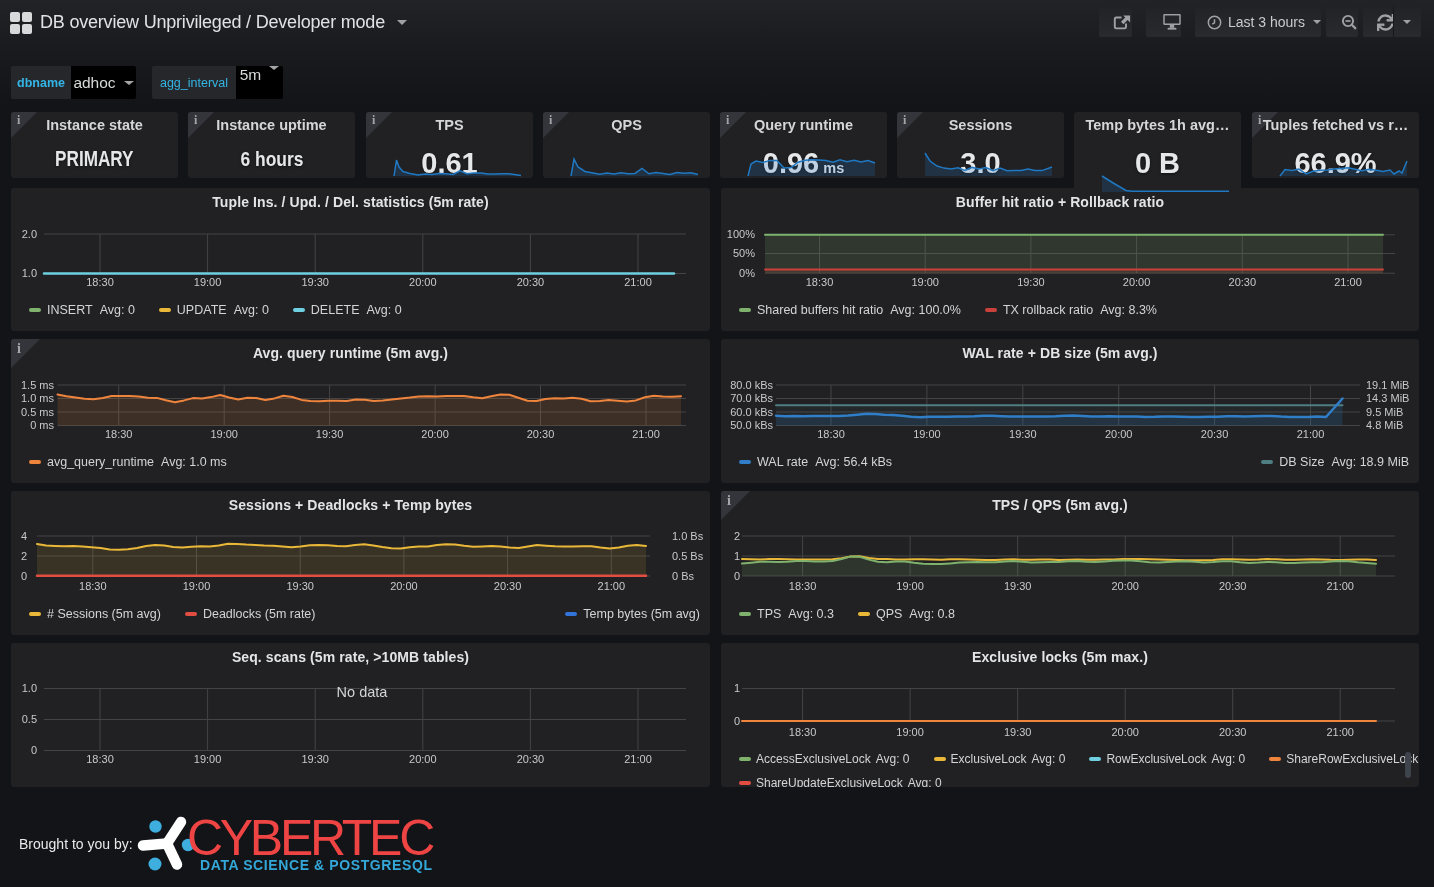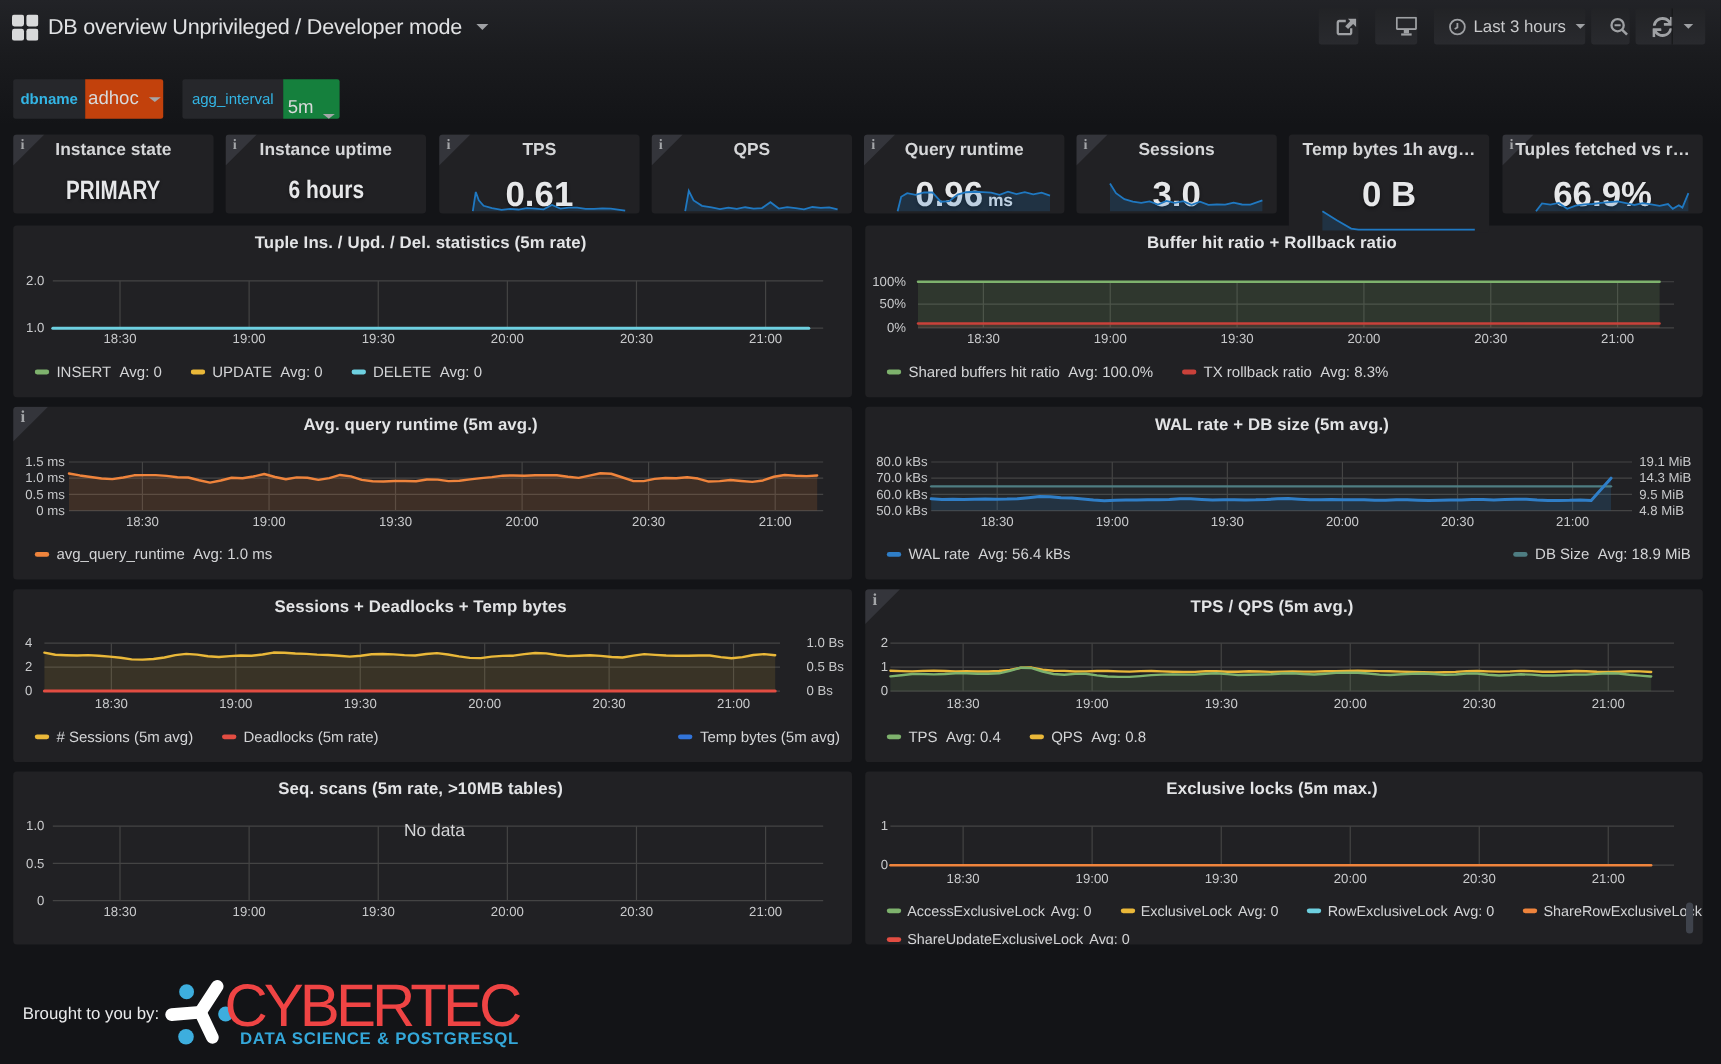--- a/index.html
+++ b/index.html
@@ -68,26 +68,26 @@
 <div class="navbtn" style="left:1363px;width:58px">
 <svg width="17" height="17" viewBox="0 0 512 512" fill="#9fa1a4" style="margin-right:27px">
         <path d="M440.65 12.57l4 82.77A247.16 247.16 0 0 0 255.83 8C134.73 8 33.91 94.92 12.29 209.82A12 12 0 0 0 24.09 224h49.05a12 12 0 0 0 11.67-9.26 175.91 175.91 0 0 1 317-56.94l-101.46-4.86a12 12 0 0 0-12.57 12v47.41a12 12 0 0 0 12 12H500a12 12 0 0 0 12-12V12a12 12 0 0 0-12-12h-47.37a12 12 0 0 0-11.98 12.57zM255.83 432a175.61 175.61 0 0 1-146-77.8l101.8 4.87a12 12 0 0 0 12.57-12v-47.4a12 12 0 0 0-12-12H12a12 12 0 0 0-12 12V500a12 12 0 0 0 12 12h47.35a12 12 0 0 0 12-12.6l-4.15-82.57A247.17 247.17 0 0 0 255.83 504c121.11 0 221.93-86.92 243.55-201.82a12 12 0 0 0-11.8-14.18h-49.05a12 12 0 0 0-11.67 9.26A175.86 175.86 0 0 1 255.83 432z"></path>
       </svg>
 <div style="position:absolute;right:27px;top:0;width:1px;height:30px;background:#17181a"></div>
 <div style="position:absolute;right:10px;top:13px;width:0;height:0;border-left:4.5px solid transparent;border-right:4.5px solid transparent;border-top:4.5px solid #9fa1a4"></div>
 </div>
 
 <div style="position:absolute;left:11px;top:66px;height:33px;display:flex">
 <div style="background:#26272b;border-radius:2px 0 0 2px;display:flex;align-items:center;justify-content:center;width:60px;color:#33b5e5;font-size:12.5px;font-weight:700">dbname</div>
-<div style="background:#c2410c;border-radius:0 2px 2px 0;display:flex;align-items:center;justify-content:center;width:65px;color:#d8d9da;font-size:15.5px">adhoc
+<div style="background:#000000;border-radius:0 2px 2px 0;display:flex;align-items:center;justify-content:center;width:65px;color:#d8d9da;font-size:15.5px">adhoc
 <div style="width:0;height:0;border-left:5px solid transparent;border-right:5px solid transparent;border-top:4.5px solid #a5a6a8;margin-left:8px"></div></div>
 </div>
 <div style="position:absolute;left:152px;top:66px;height:33px;display:flex">
 <div style="background:#26272b;border-radius:2px 0 0 2px;display:flex;align-items:center;justify-content:center;width:84px;color:#33b5e5;font-size:12.5px;font-weight:400">agg_interval</div>
-<div style="background:#15803d;border-radius:0 2px 2px 0;display:flex;align-items:flex-end;justify-content:center;width:47px;color:#d8d9da;font-size:15.5px">5m
+<div style="background:#000000;border-radius:0 2px 2px 0;display:flex;align-items:flex-start;justify-content:center;width:47px;color:#d8d9da;font-size:15.5px">5m
 <div style="width:0;height:0;border-left:5px solid transparent;border-right:5px solid transparent;border-top:4.5px solid #a5a6a8;margin-left:8px"></div></div>
 </div>
 <div class="panel" style="left:11px;top:188px;width:699px;height:143px">
       <div class="ptitle">Tuple Ins. / Upd. / Del. statistics (5m rate)</div>
       <svg width="699" height="143" style="position:absolute;left:0;top:0">
         <line x1="33" y1="46.0" x2="675" y2="46.0" stroke="#444" stroke-width="1"></line>
         <text x="26" y="49.5" text-anchor="end" class="ax">2.0</text>
         <line x1="33" y1="85.5" x2="675" y2="85.5" stroke="#444" stroke-width="1"></line>
         <text x="26" y="89.0" text-anchor="end" class="ax">1.0</text>
         <line x1="89.0" y1="46.0" x2="89.0" y2="85.5" stroke="#444" stroke-width="1"></line>
@@ -281,21 +281,21 @@
         <text x="511.7" y="99.0" text-anchor="middle" class="ax">20:30</text>
         <line x1="619.2" y1="45.0" x2="619.2" y2="85.0" stroke="#444" stroke-width="1"></line>
         <text x="619.2" y="99.0" text-anchor="middle" class="ax">21:00</text>
         <g transform="translate(-721,-491)">
           <polygon points="742.0,576.0 742.0,563.6 751.1,562.7 760.1,561.7 769.2,561.7 778.2,562.0 787.3,561.7 796.3,561.1 805.4,561.1 814.5,561.4 823.5,561.4 832.6,561.1 841.6,559.0 850.7,556.4 859.7,556.8 868.8,559.6 877.9,561.7 886.9,562.3 896.0,561.6 905.0,561.5 914.1,562.8 923.1,563.8 932.2,564.1 941.3,564.1 950.3,563.4 959.4,562.6 968.4,562.2 977.5,562.1 986.5,562.2 995.6,562.2 1004.7,561.4 1013.7,561.1 1022.8,561.8 1031.8,562.5 1040.9,562.3 1049.9,562.1 1059.0,561.9 1068.1,561.3 1077.1,561.0 1086.2,561.7 1095.2,562.1 1104.3,561.4 1113.3,560.7 1122.4,560.5 1131.5,560.6 1140.5,561.2 1149.6,562.2 1158.6,562.5 1167.7,561.9 1176.7,561.4 1185.8,561.3 1194.9,561.7 1203.9,562.4 1213.0,562.1 1222.0,561.3 1231.1,561.3 1240.1,562.3 1249.2,562.9 1258.3,562.5 1267.3,561.9 1276.4,562.2 1285.4,562.9 1294.5,562.9 1303.5,562.6 1312.6,562.2 1321.7,562.2 1330.7,561.6 1339.8,561.0 1348.8,561.3 1357.9,562.3 1366.9,563.0 1376.0,563.7 1376.0,576.0" fill="#7EB26D" fill-opacity="0.14"></polygon>
           <polyline points="742.0,558.9 751.1,559.3 760.1,559.5 769.2,559.1 778.2,558.9 787.3,559.2 796.3,559.5 805.4,559.4 814.5,559.6 823.5,559.6 832.6,559.2 841.6,558.2 850.7,556.5 859.7,556.3 868.8,558.1 877.9,558.9 886.9,559.1 896.0,559.6 905.0,559.5 914.1,559.2 923.1,559.2 932.2,559.5 941.3,559.7 950.3,559.3 959.4,559.2 968.4,559.5 977.5,559.8 986.5,560.0 995.6,559.9 1004.7,559.4 1013.7,559.3 1022.8,559.8 1031.8,559.8 1040.9,559.4 1049.9,559.6 1059.0,559.9 1068.1,559.7 1077.1,559.5 1086.2,559.7 1095.2,559.7 1104.3,559.4 1113.3,559.4 1122.4,559.1 1131.5,559.0 1140.5,559.1 1149.6,559.3 1158.6,559.4 1167.7,559.7 1176.7,560.0 1185.8,560.2 1194.9,560.3 1203.9,560.2 1213.0,559.9 1222.0,559.3 1231.1,559.2 1240.1,559.5 1249.2,559.7 1258.3,559.5 1267.3,559.1 1276.4,559.3 1285.4,559.8 1294.5,559.8 1303.5,559.5 1312.6,559.2 1321.7,559.4 1330.7,559.8 1339.8,560.0 1348.8,559.8 1357.9,559.4 1366.9,559.5 1376.0,560.0" fill="none" stroke="#EAB839" stroke-width="2" stroke-linejoin="round" stroke-linecap="round" opacity="1"></polyline>
           <polyline points="742.0,563.6 751.1,562.7 760.1,561.7 769.2,561.7 778.2,562.0 787.3,561.7 796.3,561.1 805.4,561.1 814.5,561.4 823.5,561.4 832.6,561.1 841.6,559.0 850.7,556.4 859.7,556.8 868.8,559.6 877.9,561.7 886.9,562.3 896.0,561.6 905.0,561.5 914.1,562.8 923.1,563.8 932.2,564.1 941.3,564.1 950.3,563.4 959.4,562.6 968.4,562.2 977.5,562.1 986.5,562.2 995.6,562.2 1004.7,561.4 1013.7,561.1 1022.8,561.8 1031.8,562.5 1040.9,562.3 1049.9,562.1 1059.0,561.9 1068.1,561.3 1077.1,561.0 1086.2,561.7 1095.2,562.1 1104.3,561.4 1113.3,560.7 1122.4,560.5 1131.5,560.6 1140.5,561.2 1149.6,562.2 1158.6,562.5 1167.7,561.9 1176.7,561.4 1185.8,561.3 1194.9,561.7 1203.9,562.4 1213.0,562.1 1222.0,561.3 1231.1,561.3 1240.1,562.3 1249.2,562.9 1258.3,562.5 1267.3,561.9 1276.4,562.2 1285.4,562.9 1294.5,562.9 1303.5,562.6 1312.6,562.2 1321.7,562.2 1330.7,561.6 1339.8,561.0 1348.8,561.3 1357.9,562.3 1366.9,563.0 1376.0,563.7" fill="none" stroke="#7EB26D" stroke-width="2" stroke-linejoin="round" stroke-linecap="round" opacity="1"></polyline>
         </g>
       </svg>
       <div class="legend" style="left:18px;top:116px">
-        <span class="li"><i style="background:#7EB26D"></i>TPS<span class="lv">Avg: 0.4</span></span>
+        <span class="li"><i style="background:#7EB26D"></i>TPS<span class="lv">Avg: 0.3</span></span>
         <span class="li"><i style="background:#EAB839"></i>QPS<span class="lv">Avg: 0.8</span></span>
       </div>
     </div>
 <div class="panel" style="left:11px;top:643px;width:699px;height:144px">
       <div class="ptitle">Seq. scans (5m rate, &gt;10MB tables)</div>
       <svg width="699" height="144" style="position:absolute;left:0;top:0">
         <line x1="33" y1="45.5" x2="675" y2="45.5" stroke="#444" stroke-width="1"></line>
         <text x="26" y="49.0" text-anchor="end" class="ax">1.0</text>
         <line x1="33" y1="76.5" x2="675" y2="76.5" stroke="#444" stroke-width="1"></line>
         <text x="26" y="80.0" text-anchor="end" class="ax">0.5</text>

